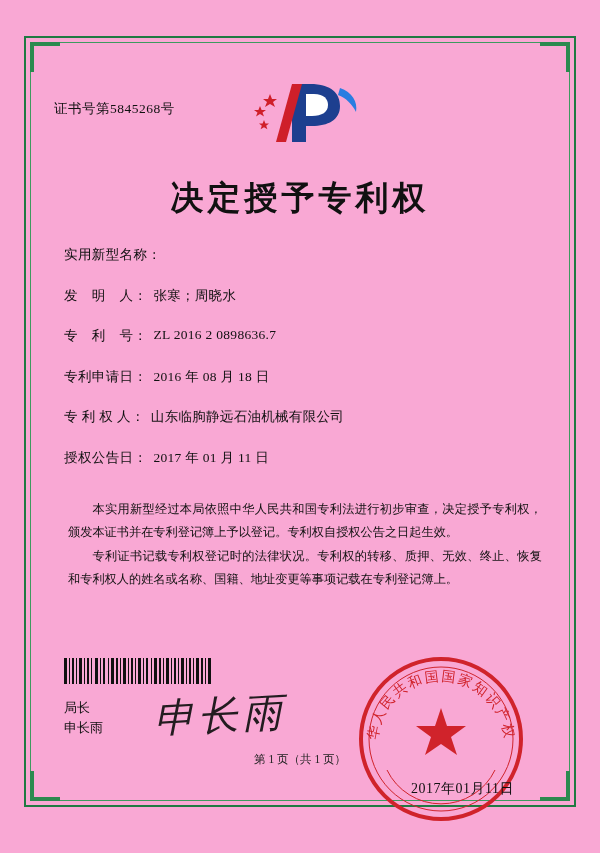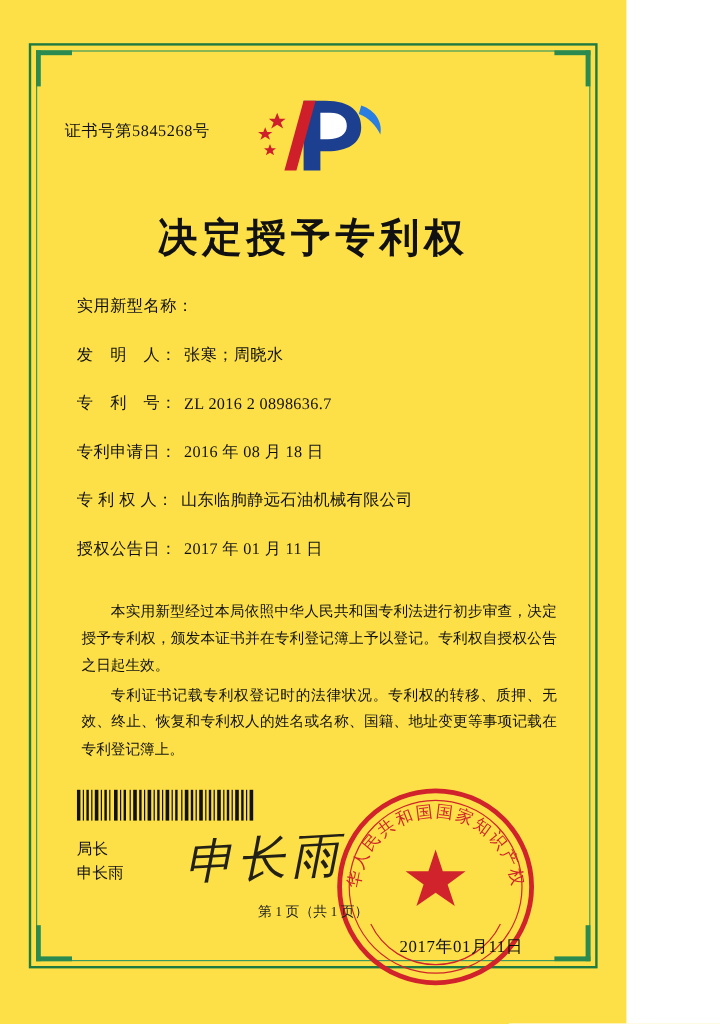--- a/index.html
+++ b/index.html
@@ -9,23 +9,23 @@
   }
   body {
     width: 600px;
     height: 853px;
     font-family: "Liberation Serif", serif;
     color: #1a1a1a;
     overflow: hidden;
   }
   .page {
     position: relative;
-    width: 522px;
+    width: 600px;
     height: 853px;
-    background: #fde047;
+    background: #f9a8d4;
     box-sizing: border-box;
   }
   
   .border-outer {
     position: absolute;
     left: 24px; top: 36px; right: 24px; bottom: 46px;
     border: 2px solid #1f7a42;
     box-sizing: border-box;
   }
   .border-inner {
@@ -94,21 +94,21 @@
 
   
   .fields {
     position: absolute;
     top: 188px;
     left: 18px;
     right: 10px;
   }
   .field-row {
     display: flex;
-    align-items: flex-end;
+    align-items: flex-start;
     margin-bottom: 22.5px;
     font-size: 13.5px;
     color: #111;
   }
   .field-label {
     white-space: nowrap;
     letter-spacing: 0.4px;
   }
   .field-value {
     margin-left: 6px;

